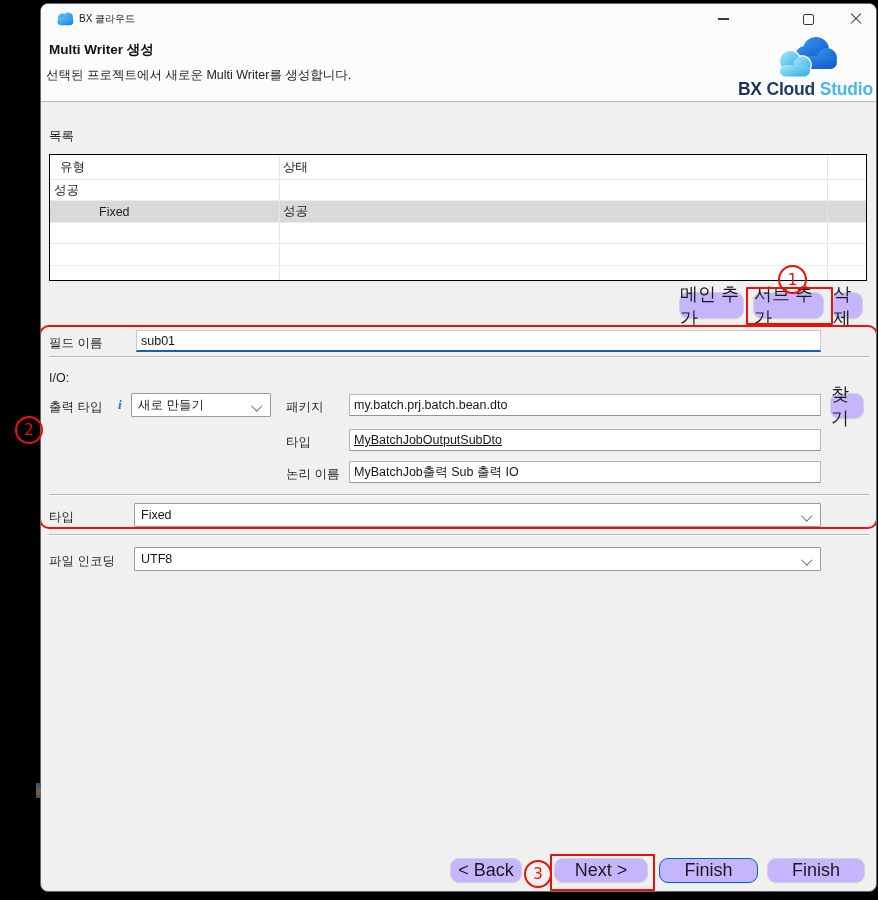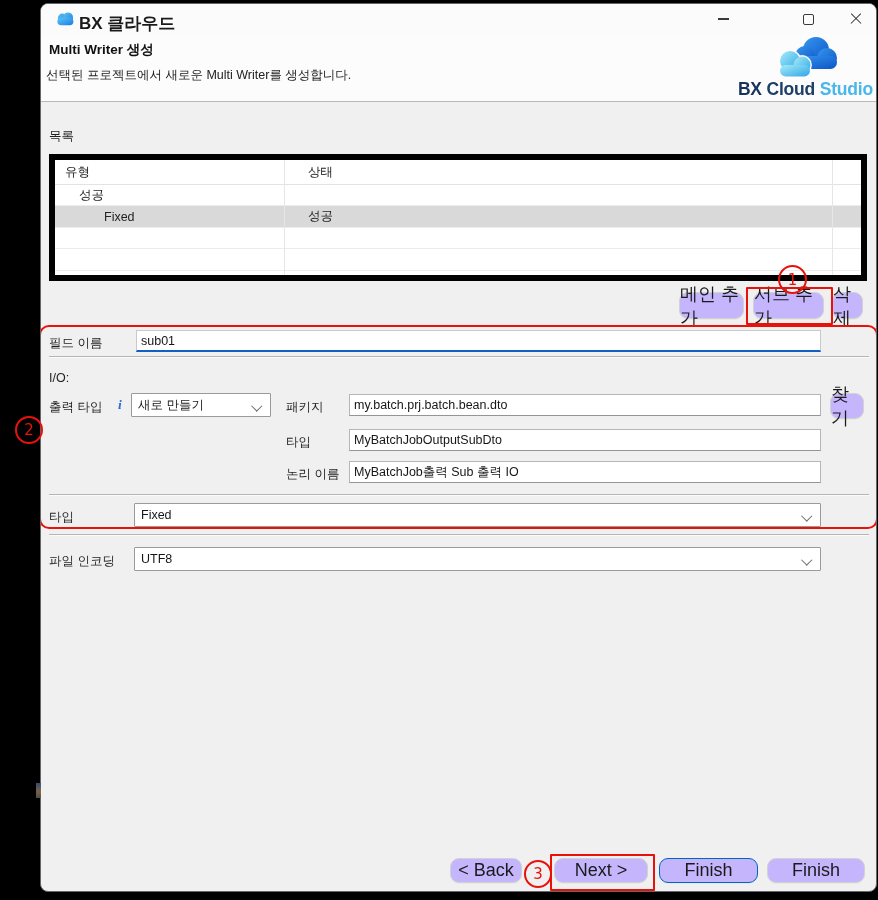--- a/index.html
+++ b/index.html
@@ -3,21 +3,21 @@
 <meta charset="utf-8">
 <style>
   html,body{margin:0;padding:0;}
   body{width:878px;height:900px;background:#000;position:relative;overflow:hidden;
        font-family:"Liberation Sans","DejaVu Sans",sans-serif;-webkit-font-smoothing:antialiased;}
   .abs{position:absolute;}
   .dialog{position:absolute;left:40px;top:3px;width:837px;height:889px;background:#f0f0f0;
           border:1px solid #63666a;border-radius:8px;overflow:hidden;box-sizing:border-box;}
   
   .titlebar{position:absolute;left:0;top:0;width:100%;height:30px;background:#fbfbfb;}
-  .title-text{position:absolute;left:38px;top:8px;font-size:17px;color:#1a1a1a;font-weight:bold;}
+  .title-text{position:absolute;left:38px;top:8px;font-size:10px;color:#1a1a1a;}
   .winbtn{position:absolute;top:0;width:45px;height:30px;display:flex;align-items:center;justify-content:center;}
   .dash{width:11px;height:1.4px;background:#3a3a3a;}
   .sqr{width:9px;height:9px;border:1.2px solid #3a3a3a;border-radius:2px;}
   .xwrap{position:relative;width:12px;height:12px;}
   .xwrap i{position:absolute;left:-1px;top:5.4px;width:14px;height:1.3px;background:#3a3a3a;}
   .xwrap i:nth-child(1){transform:rotate(45deg);}
   .xwrap i:nth-child(2){transform:rotate(-45deg);}
   
   .header{position:absolute;left:0;top:30px;width:100%;height:68px;background:#fcfcfc;
           border-bottom:1px solid #b9b9b9;box-sizing:border-box;}
@@ -25,26 +25,26 @@
   .hd-sub{position:absolute;left:5px;top:33px;font-size:12.5px;color:#222;}
   .logo-cloud{position:absolute;left:731px;top:1px;}
   .logo-text{position:absolute;right:3px;top:45px;font-size:17.5px;font-weight:bold;letter-spacing:-0.2px;white-space:nowrap;}
   .logo-bx{color:#16335a;font-weight:800;margin-left:44px;}
   .logo-cl{color:#1d3e66;}
   .logo-st{color:#49b7e9;}
   
   .sec-label{font-size:12.5px;color:#1f1f1f;}
   
   .tbl{position:absolute;left:8px;top:150px;width:818px;height:127px;background:#fff;
-       border:6px solid #000000;box-sizing:border-box;display:flex;flex-direction:column;}
+       border:1px solid #000000;box-sizing:border-box;display:flex;flex-direction:column;}
   .trow{display:flex;height:20.4px;border-bottom:1px solid #ececec;flex:0 0 auto;}
   .thead{height:24px;border-bottom:1px solid #e3e3e3;}
   .trow:last-child{flex:1 1 auto;border-bottom:none;}
   .c1{width:229px;box-sizing:border-box;display:flex;align-items:center;font-size:12.5px;color:#222;}
-  .c2{width:548px;box-sizing:border-box;display:flex;align-items:center;font-size:12.5px;color:#222;padding-left:24px;}
+  .c2{width:548px;box-sizing:border-box;display:flex;align-items:center;font-size:12.5px;color:#222;padding-left:4px;}
   .c3{flex:1;}
   .vline{position:absolute;top:0;bottom:0;width:1px;background:#e6e6e6;}
   .selrow{background:#d9d9d9;}
   .chev-down{width:6px;height:6px;border-right:1.6px solid #4d4d4d;border-bottom:1.6px solid #4d4d4d;
              transform:rotate(45deg);display:inline-block;margin:-3px 8px 0 10px;}
   
   .wbtn{position:absolute;height:27px;background:#c4b5fd;border:1px solid #d2d2d2;border-radius:9px;
         box-sizing:border-box;font-size:18px;color:#1a1a1a;display:flex;align-items:center;
         justify-content:center;cursor:default;box-shadow:0 1px 0 rgba(0,0,0,0.03);}
   
@@ -194,21 +194,21 @@
   <span class="abs info-i" style="left:77px;top:393px">i</span>
   <div class="combo" style="left:90px;top:389px;width:140px">
     <span>새로 만들기</span>
     <span class="cv"></span>
   </div>
   <div class="abs flabel" style="left:245px;top:395px">패키지</div>
   <input class="tinput" style="left: 308px; top: 390px; width: 472px;" value="my.batch.prj.batch.bean.dto">
   <div class="wbtn" style="left:789px;top:389px;width:34px;height:26px">찾기</div>
 
   <div class="abs flabel" style="left:245px;top:430px">타입</div>
-  <input class="tinput" style="left: 308px; top: 425px; width: 472px;" value="MyBatchJobOutputSubDto">
+  <input class="tinput" style="left: 308px; top: 425px; width: 472px; text-decoration: underline;" value="MyBatchJobOutputSubDto">
 
   <div class="abs flabel" style="left:245px;top:462px">논리 이름</div>
   <input class="tinput" style="left: 308px; top: 457px; width: 472px;" value="MyBatchJob출력 Sub 출력 IO">
 
   <div class="sep" style="left:8px;top:490px;width:820px"></div>
 
   <div class="abs flabel" style="left:8px;top:505px">타입</div>
   <div class="combo" style="left:93px;top:499px;width:687px">
     <span>Fixed</span>
     <span class="cv"></span>

